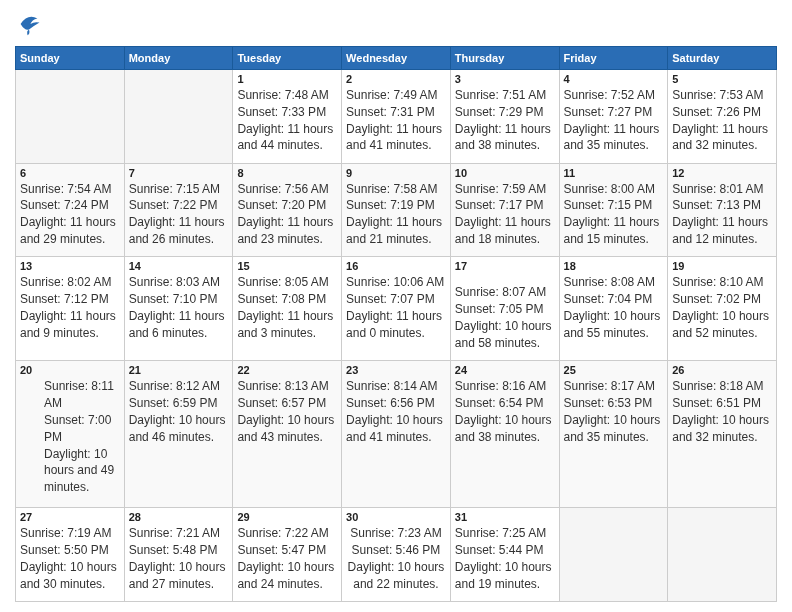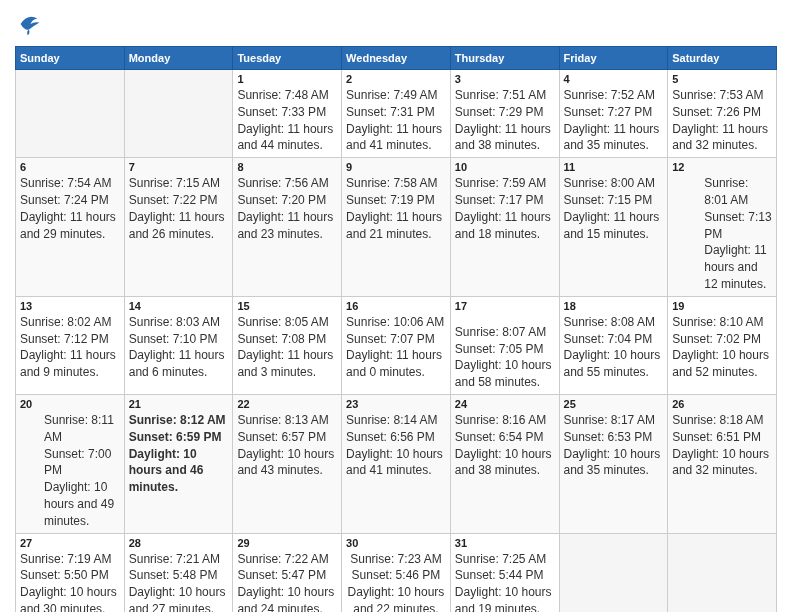--- a/index.html
+++ b/index.html
@@ -197,21 +197,21 @@
 Daylight: 11 hours and 18 minutes.</div>
           </td>
           <td>
             <span class="day-num">11</span>
             <div class="day-info" style="white-space: pre-line;">Sunrise: 8:00 AM
 Sunset: 7:15 PM
 Daylight: 11 hours and 15 minutes.</div>
           </td>
           <td>
             <span class="day-num">12</span>
-            <div class="day-info" style="white-space: pre-line; margin-left: 32px;">Sunrise: 8:01 AM
+            <div class="day-info" style="white-space: pre-line;">Sunrise: 8:01 AM
 Sunset: 7:13 PM
 Daylight: 11 hours and 12 minutes.</div>
           </td>
         </tr>
         <tr>
           <td>
             <span class="day-num">13</span>
             <div class="day-info" style="white-space: pre-line;">Sunrise: 8:02 AM
 Sunset: 7:12 PM
 Daylight: 11 hours and 9 minutes.</div>
@@ -255,21 +255,21 @@
         </tr>
         <tr>
           <td>
             <span class="day-num">20</span>
             <div class="day-info" style="white-space: pre-line; margin-left: 24px;">Sunrise: 8:11 AM
 Sunset: 7:00 PM
 Daylight: 10 hours and 49 minutes.</div>
           </td>
           <td>
             <span class="day-num">21</span>
-            <div class="day-info" style="white-space: pre-line; font-weight: bold;">Sunrise: 8:12 AM
+            <div class="day-info" style="white-space: pre-line;">Sunrise: 8:12 AM
 Sunset: 6:59 PM
 Daylight: 10 hours and 46 minutes.</div>
           </td>
           <td>
             <span class="day-num">22</span>
             <div class="day-info" style="white-space: pre-line;">Sunrise: 8:13 AM
 Sunset: 6:57 PM
 Daylight: 10 hours and 43 minutes.</div>
           </td>
           <td>

